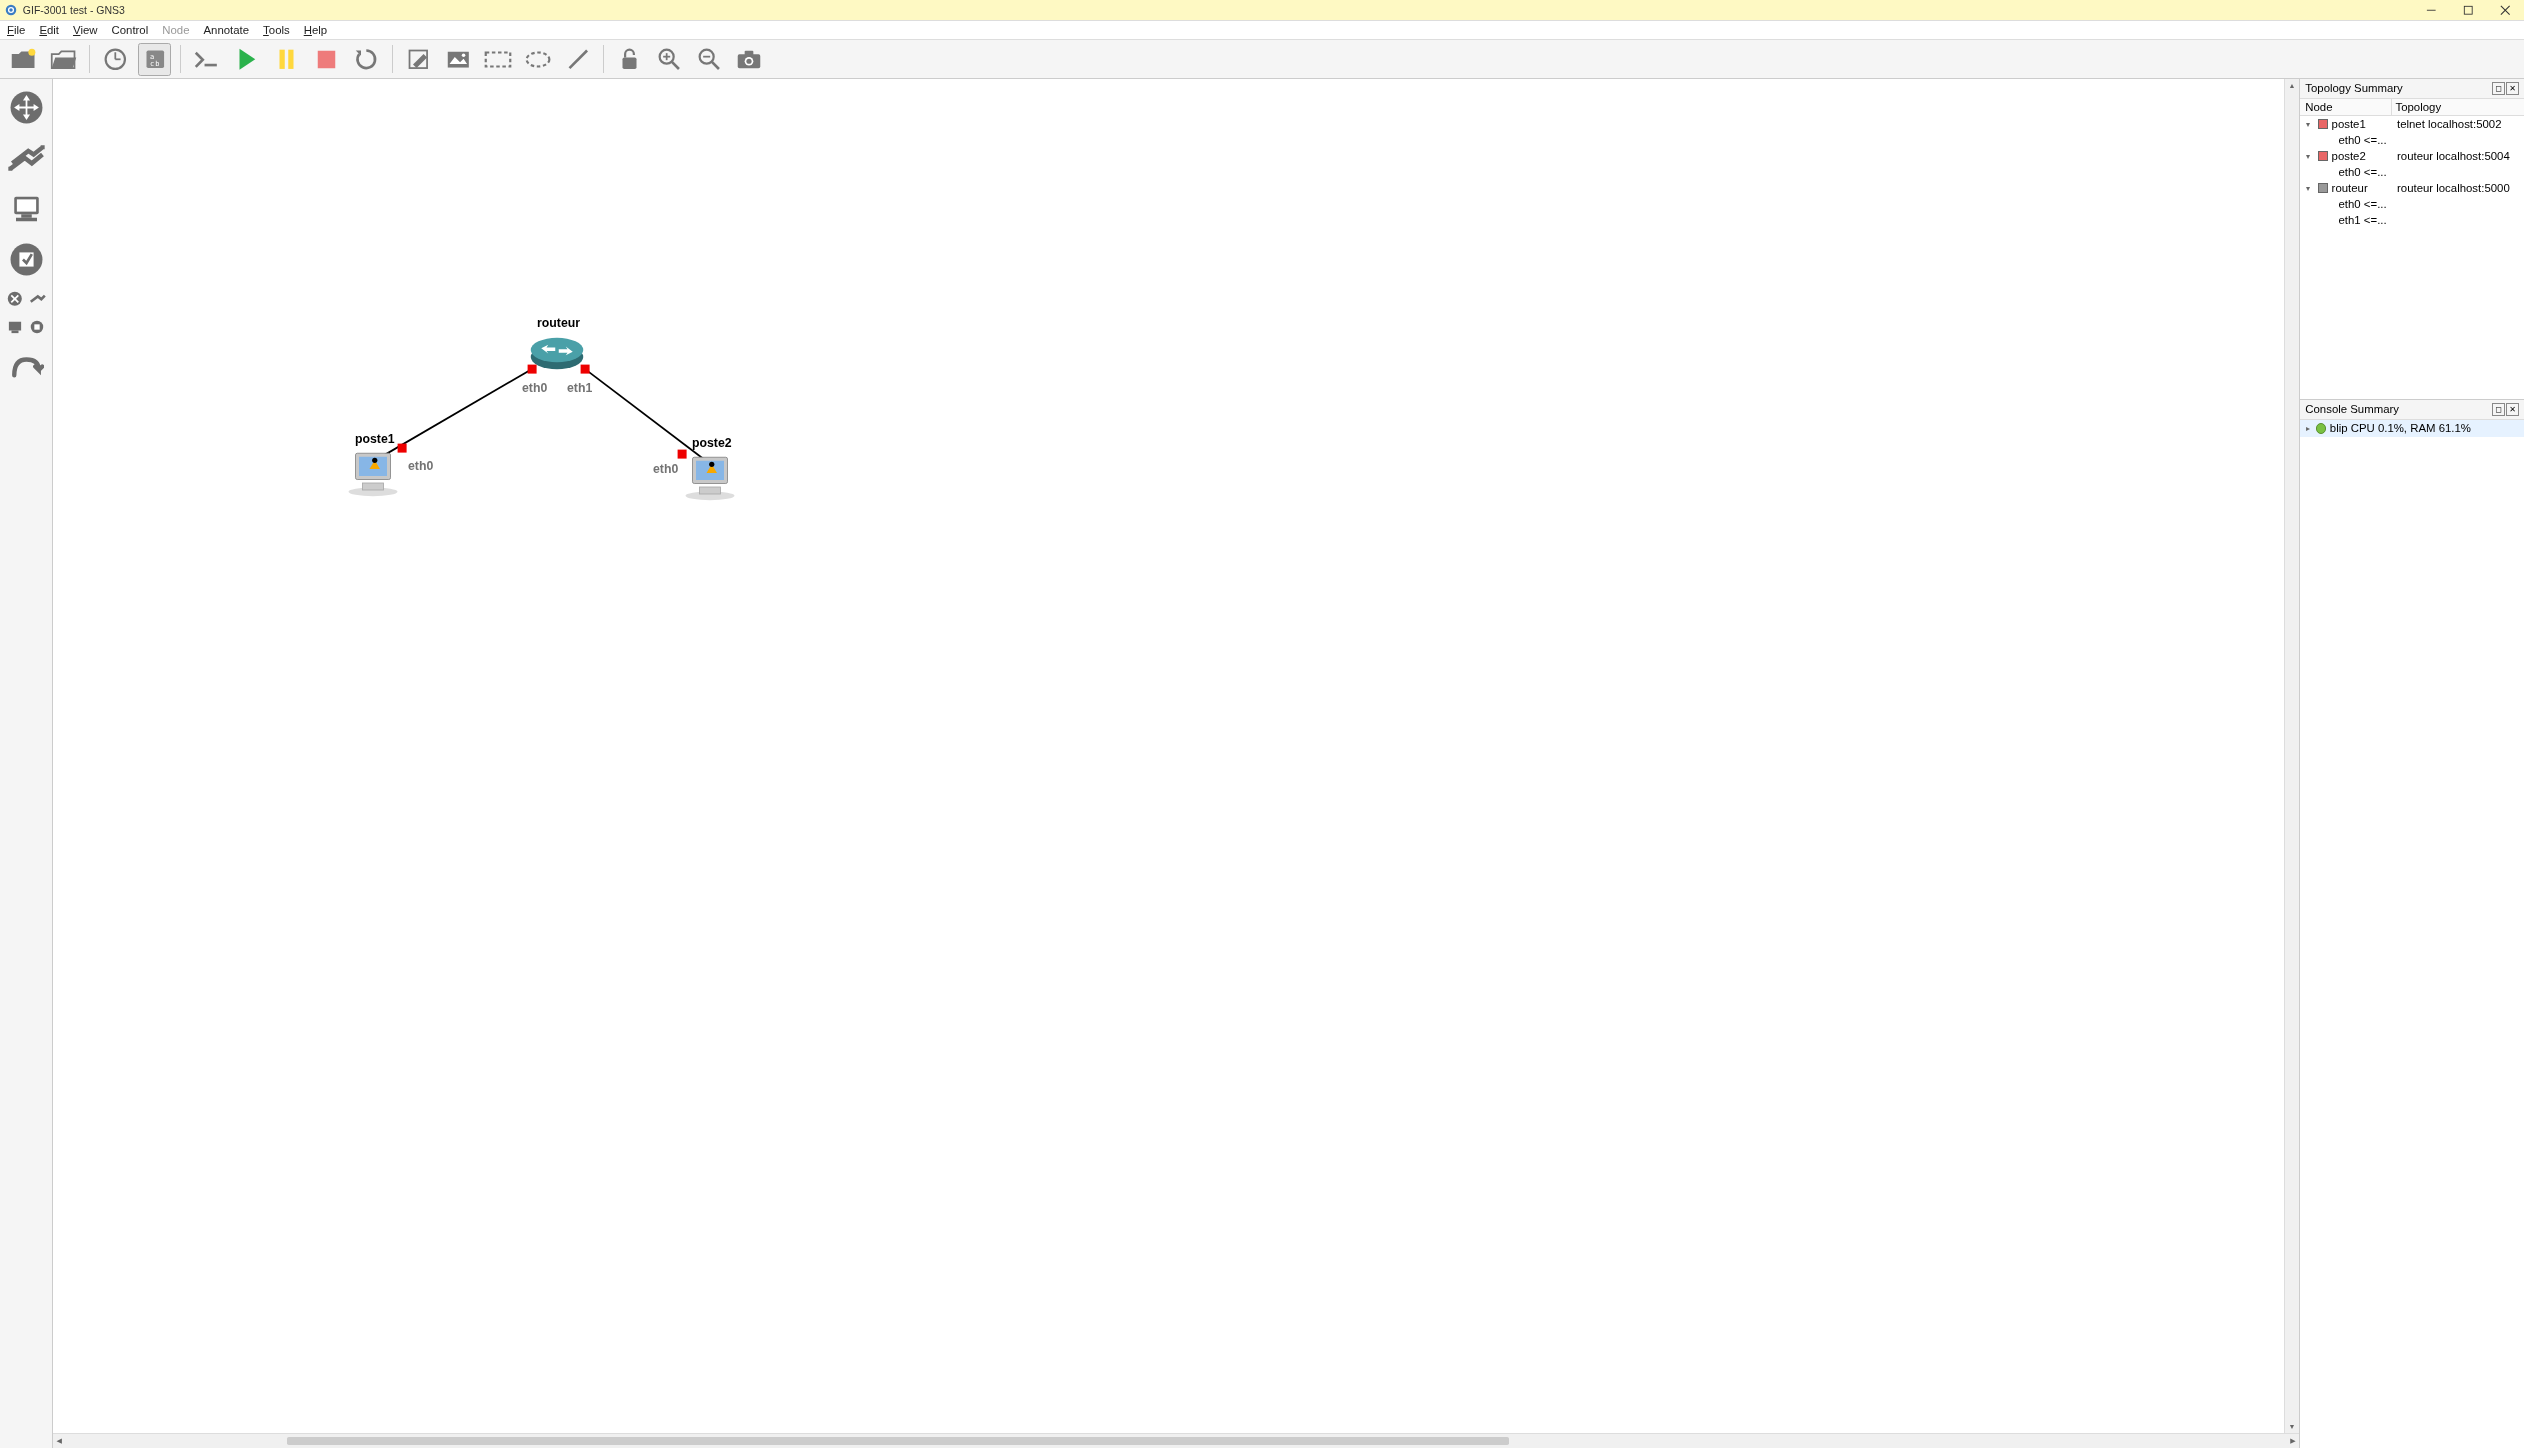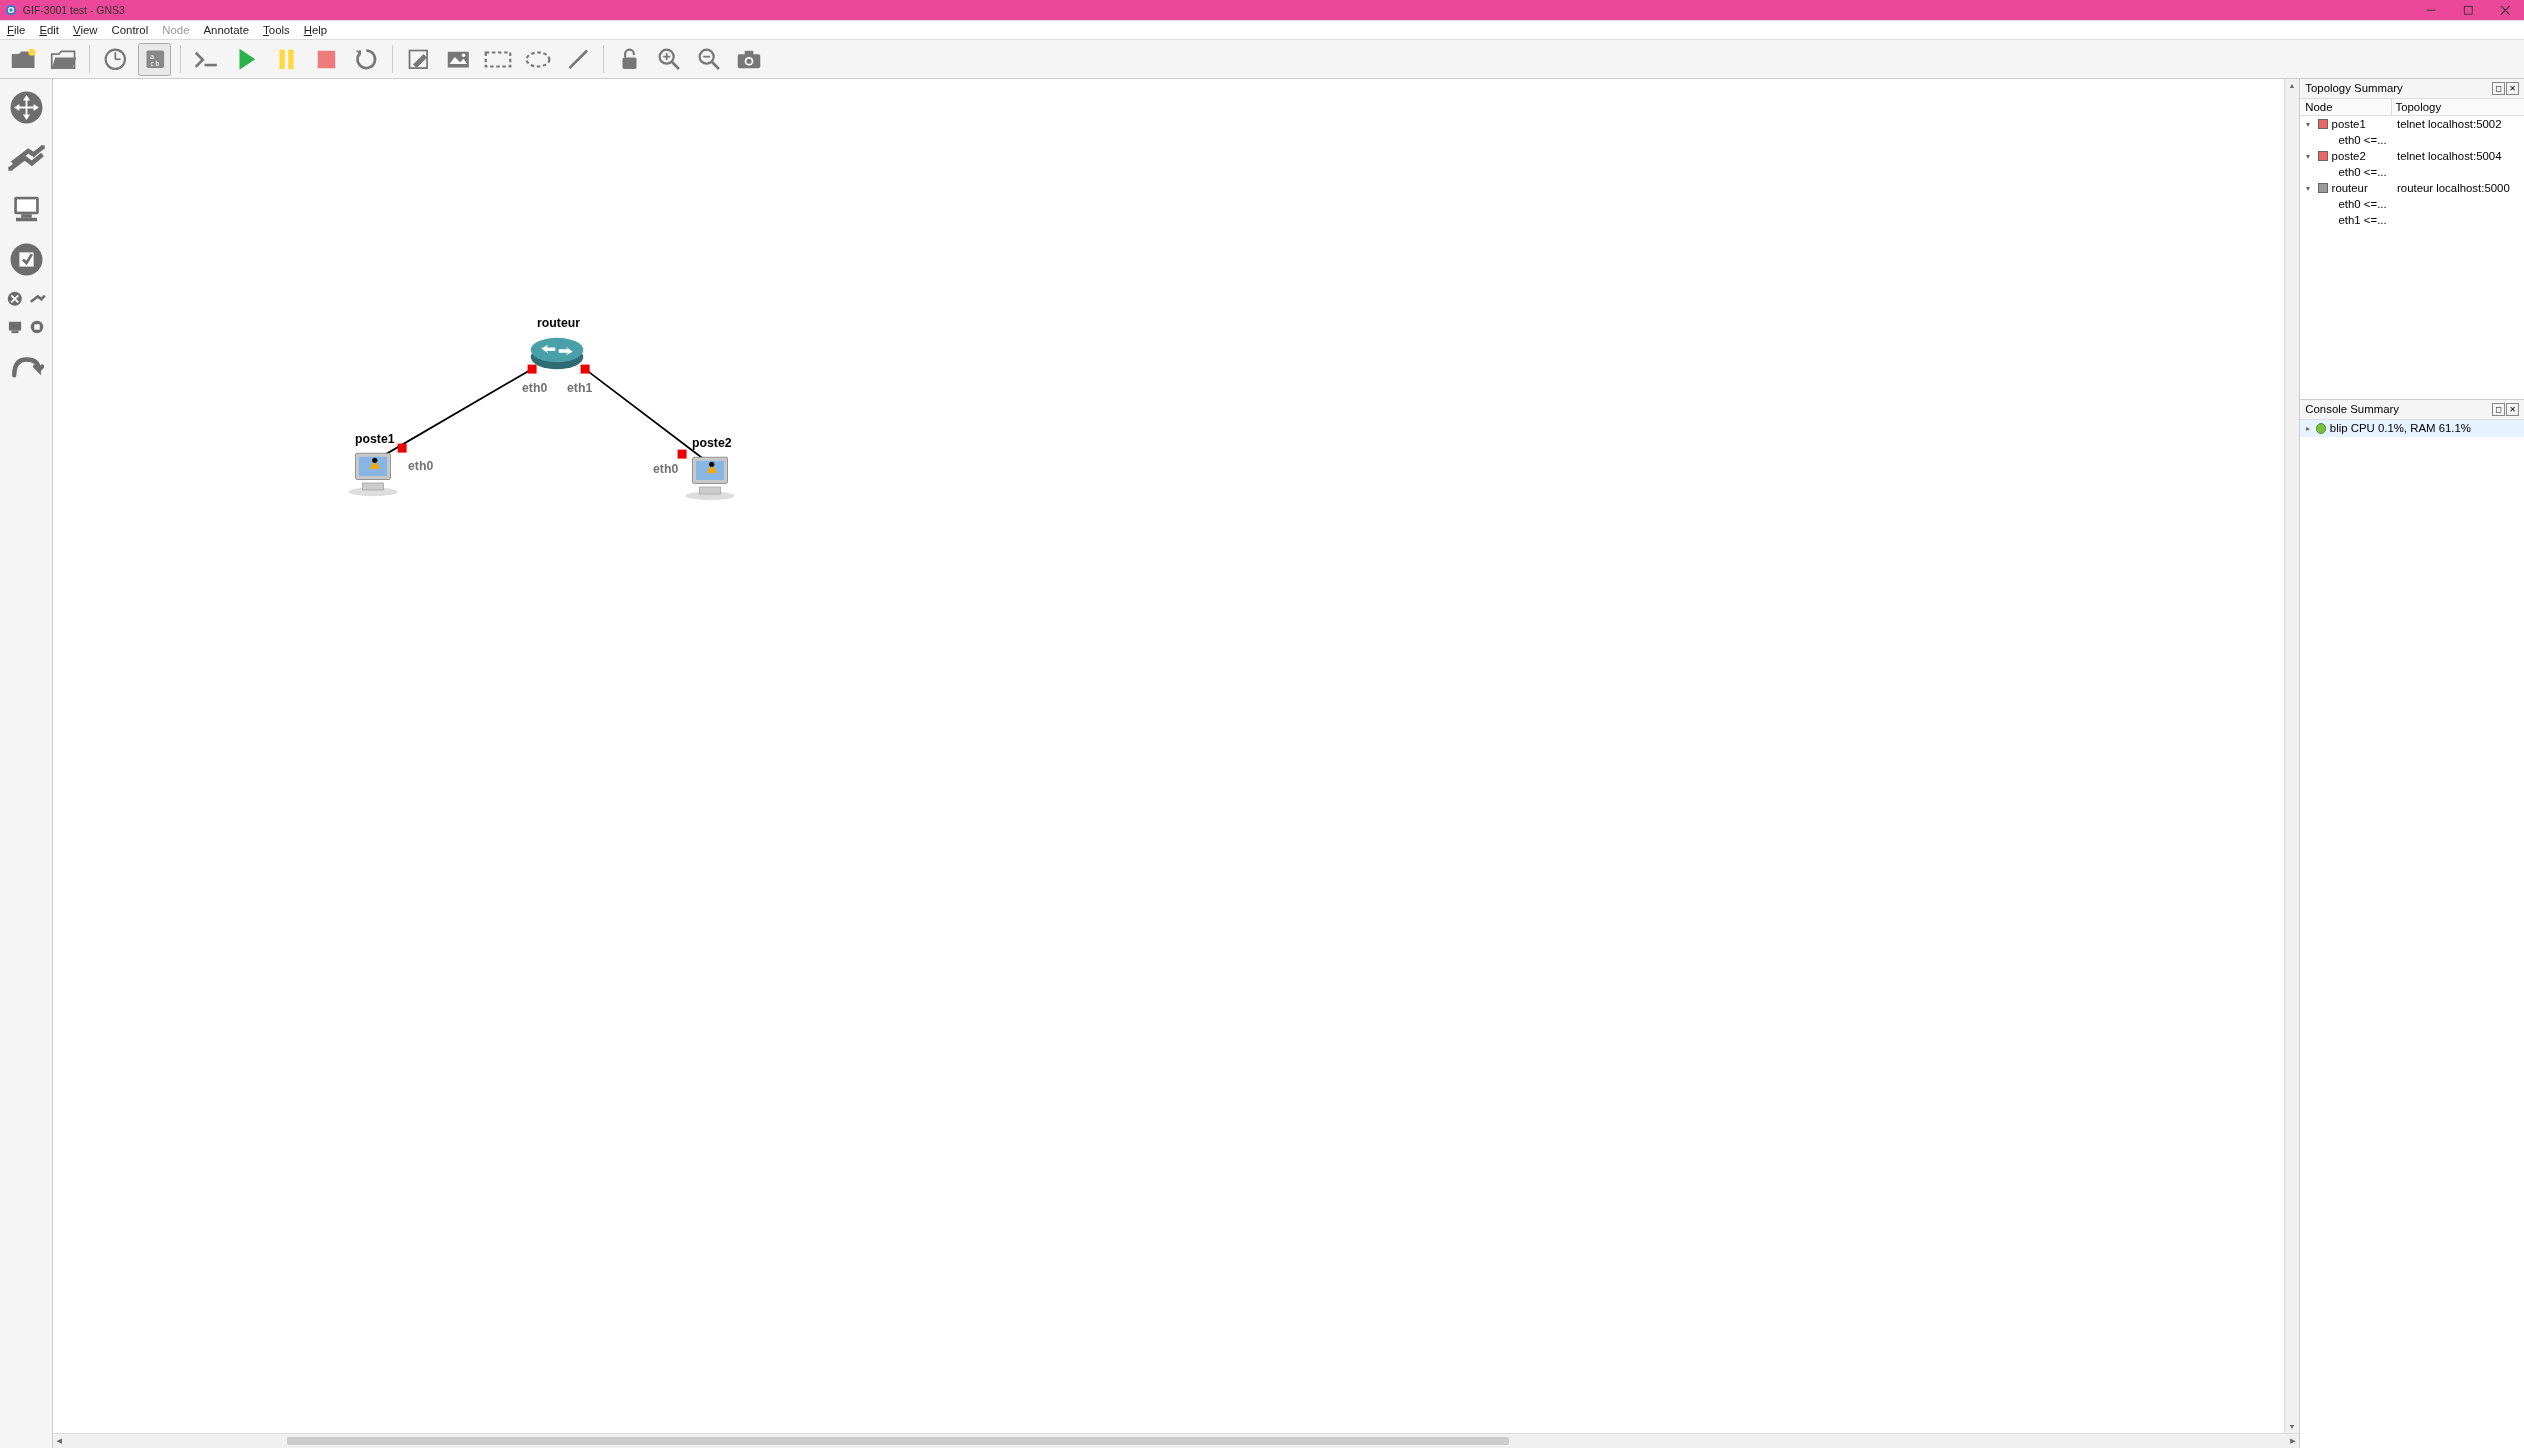--- a/index.html
+++ b/index.html
@@ -1,19 +1,19 @@
 <!DOCTYPE html>
 <html><head>
 <meta charset="utf-8">
 <style>
   * { box-sizing: border-box; margin: 0; padding: 0; }
   html, body { width: 100%; height: 100%; font-family: "Segoe UI", Tahoma, sans-serif; font-size: 11.4px; background: #fff; overflow: hidden; }
   
   
-  .titlebar { height: 21px; display: flex; align-items: center; padding: 0 3.5px; background: #ec4899; border-bottom: 0.9px solid #ddd; }
+  .titlebar { height: 21px; display: flex; align-items: center; padding: 0 3.5px; background: #fef9c3; border-bottom: 0.9px solid #ddd; }
   .titlebar .app-icon { width: 14px; height: 14px; margin-right: 5.3px; }
   .titlebar .title { flex: 1; font-size: 10.5px; color: #333; }
   .titlebar .win-controls { display: flex; gap: 21px; padding-right: 7px; }
   .titlebar .win-btn { width: 16px; height: 16px; display: flex; align-items: center; justify-content: center; cursor: default; }
   
   
   .menubar { height: 19.3px; display: flex; align-items: center; padding: 0 7px; gap: 14px; background: #fff; border-bottom: 0.9px solid #ddd; }
   .menubar .menu-item { font-size: 11.4px; color: #222; cursor: default; }
   .menubar .menu-item.disabled { color: #999; }
   .menubar .menu-item u { text-decoration: underline; }
@@ -395,21 +395,21 @@
         <div class="tree-row">
           <span class="indent" style="width:35px"></span>
           <span class="lbl">eth0 &lt;=...</span>
         </div>
 
         <div class="tree-row">
           <span class="caret">▾</span>
           <span class="indent" style="width:5.3px"></span>
           <span class="status-sq red"></span>
           <span class="lbl">poste2</span>
-          <span class="col2val">telnet localhost:5004</span>
+          <span class="col2val">routeur localhost:5004</span>
         </div>
         <div class="tree-row">
           <span class="indent" style="width:35px"></span>
           <span class="lbl">eth0 &lt;=...</span>
         </div>
 
         <div class="tree-row">
           <span class="caret">▾</span>
           <span class="indent" style="width:5.3px"></span>
           <span class="status-sq gray"></span>

